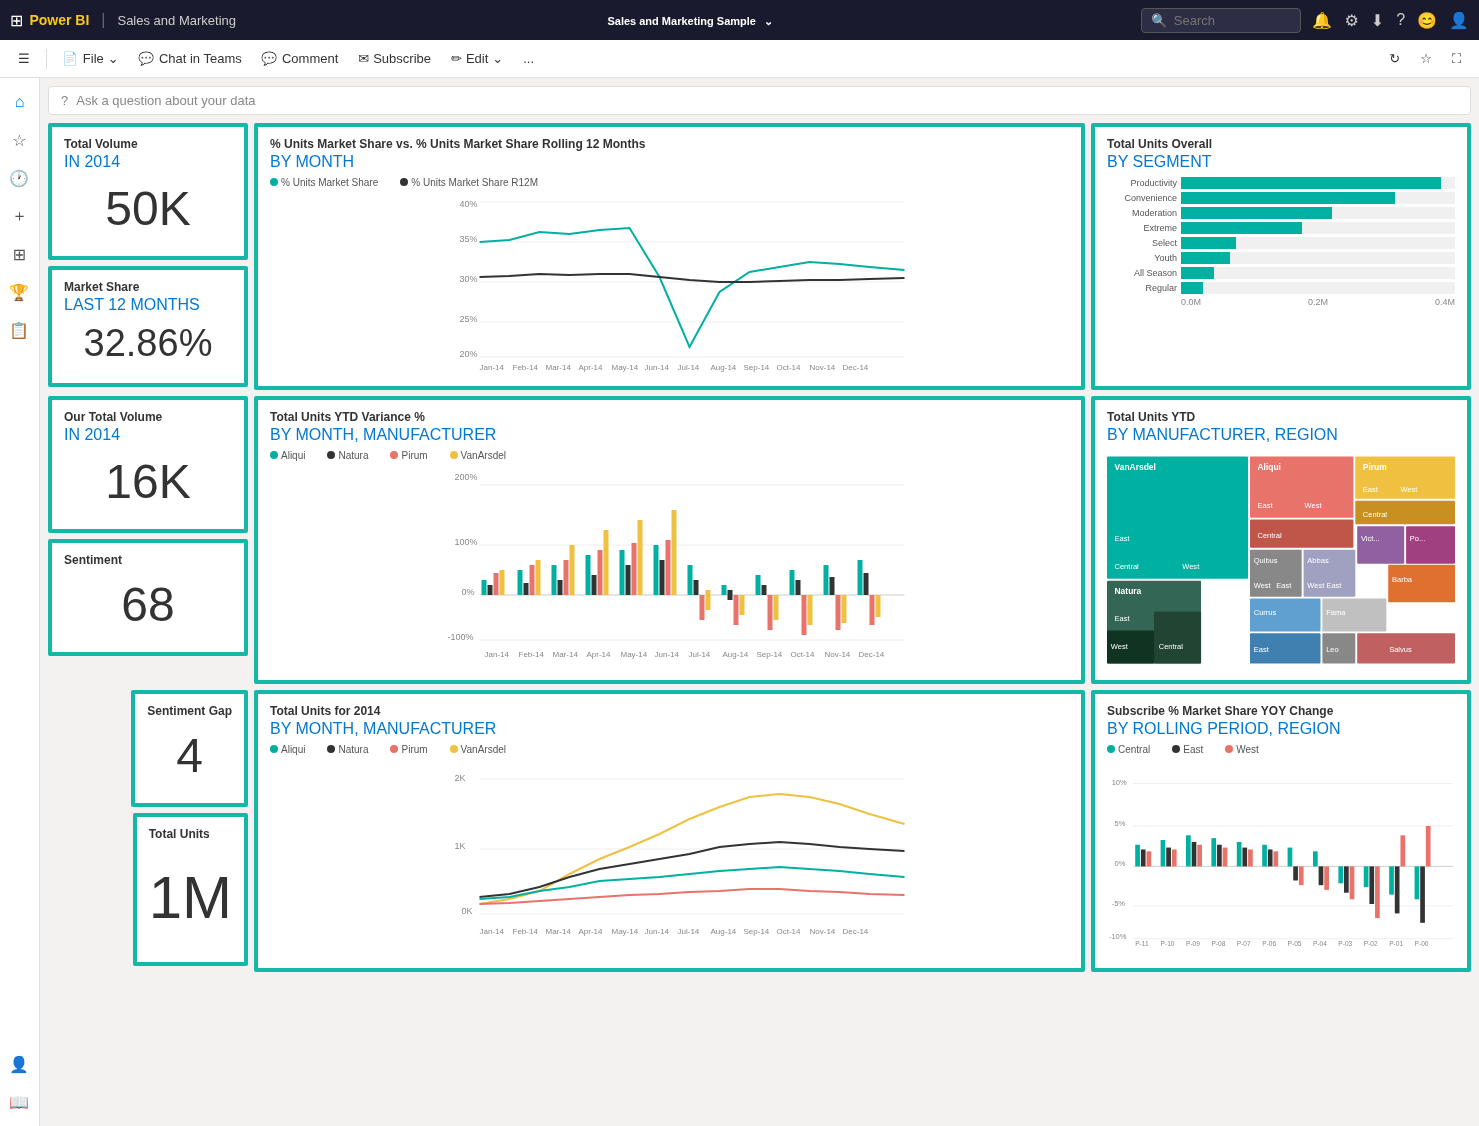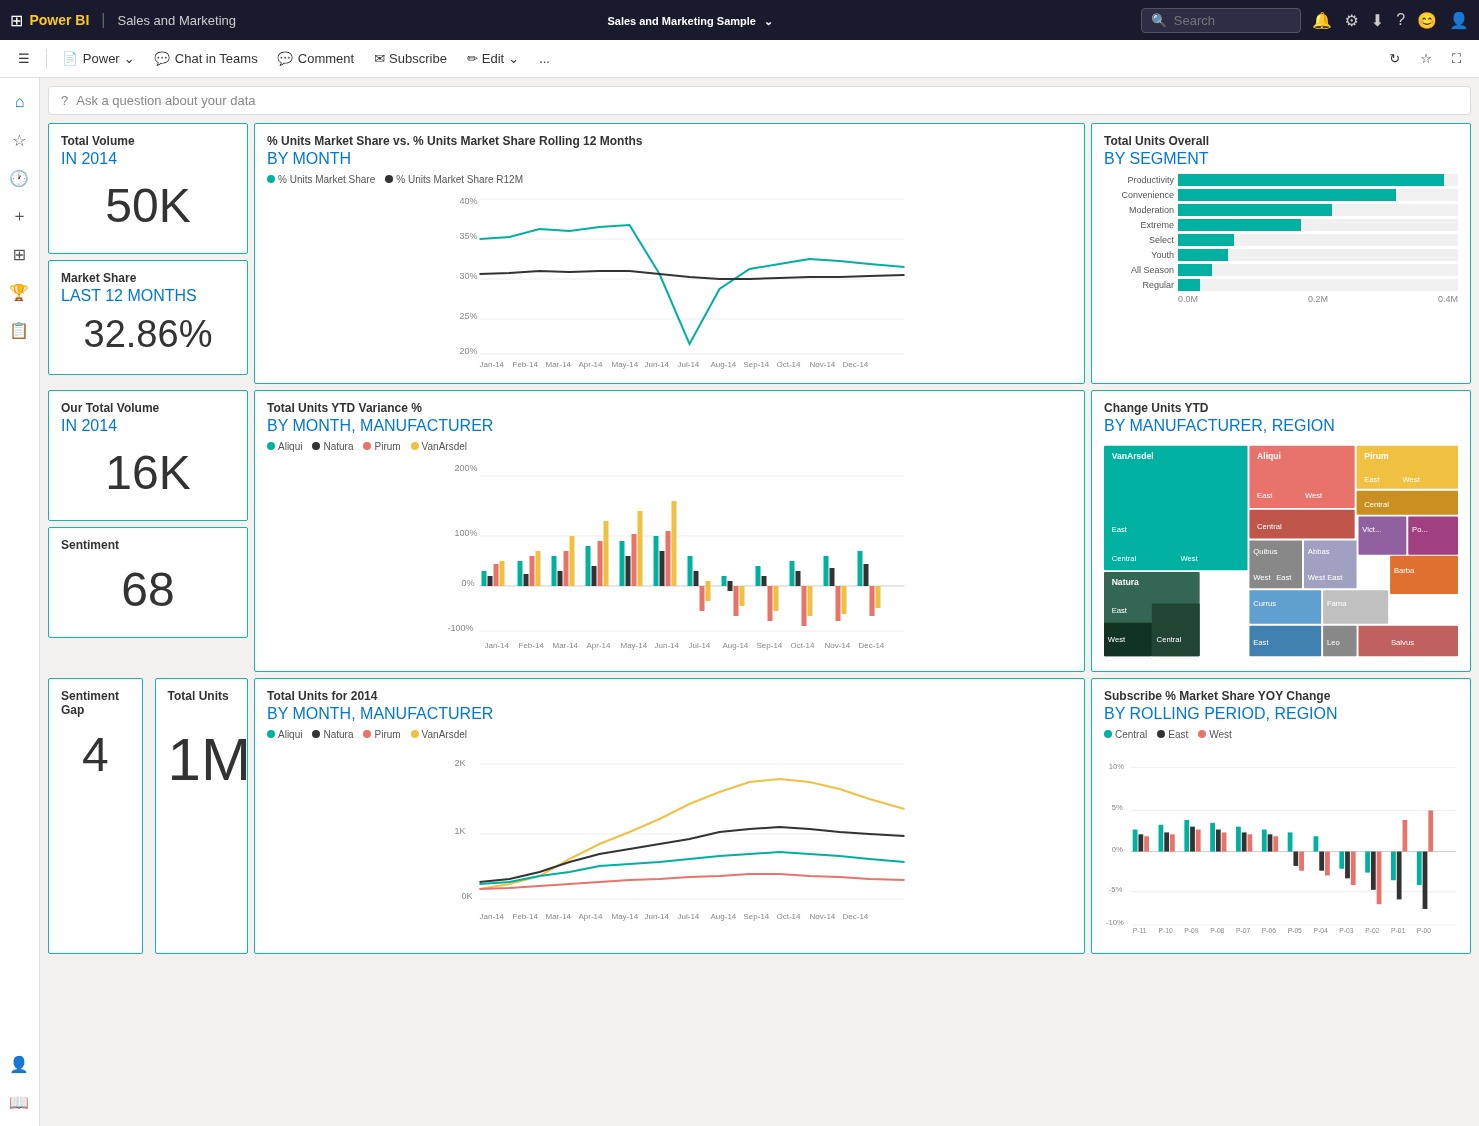--- a/index.html
+++ b/index.html
@@ -93,21 +93,21 @@
       margin-bottom: 8px;
       display: flex;
       align-items: center;
       gap: 8px;
       font-size: 13px;
       color: #888;
     }
 
     .tile {
       background: white;
-      border: 1px solid #14b8a6;
+      border: 4px solid #14b8a6;
       border-radius: 2px;
       padding: 10px 12px;
       position: relative;
       overflow: hidden;
     }
     .tile-title { font-size: 12px; font-weight: 600; color: #333; margin-bottom: 2px; }
     .tile-subtitle { font-size: 16px; color: #0078d4; text-transform: uppercase; margin-bottom: 6px; }
     .tile-big-number { font-size: 48px; font-weight: 300; color: #333; text-align: center; margin: 10px 0; }
     .tile-medium-number { font-size: 38px; font-weight: 300; color: #333; text-align: center; margin: 8px 0; }
 
@@ -117,21 +117,21 @@
     
     .hbar-row { display: flex; align-items: center; margin: 3px 0; gap: 4px; }
     .hbar-label { font-size: 9px; color: #555; width: 70px; text-align: right; flex-shrink: 0; }
     .hbar-track { flex: 1; height: 12px; background: #f0f0f0; position: relative; }
     .hbar-fill { height: 100%; background: #00b0a0; }
 
     
     .axis-labels { display: flex; justify-content: space-between; padding-left: 74px; font-size: 9px; color: #888; margin-top: 2px; text-align: right; }
 
     
-    .legend { display: flex; gap: 10px; flex-wrap: wrap; font-size: 10px; color: #555; margin-bottom: 4px; }
+    .legend { display: flex; gap: 22px; flex-wrap: wrap; font-size: 10px; color: #555; margin-bottom: 4px; }
     .legend-dot { width: 8px; height: 8px; border-radius: 50%; display: inline-block; margin-right: 3px; }
 
     svg text { font-family: 'Segoe UI', Arial, sans-serif; }
   </style>
 </head>
 <body>
 
 <div class="top-nav">
   <div class="top-nav-logo">
     <span class="grid-icon">⊞</span>
@@ -157,21 +157,21 @@
     <span class="icon-btn">😊</span>
     <span class="icon-btn">👤</span>
   </div>
 </div>
 
 <div class="toolbar">
   <div class="toolbar-btn">☰</div>
   <div class="toolbar-divider"></div>
   <div class="toolbar-btn">
     <span>📄</span>
-    <span>Power</span>
+    <span>File</span>
     <span>⌄</span>
   </div>
   <div class="toolbar-btn">
     <span style="color:#7b68ee;">💬</span>
     <span>Chat in Teams</span>
   </div>
   <div class="toolbar-btn">
     <span>💬</span>
     <span>Comment</span>
   </div>
@@ -440,21 +440,21 @@
           <text x="259" y="192" font-size="8" fill="#888">Jul-14</text>
           <text x="293" y="192" font-size="8" fill="#888">Aug-14</text>
           <text x="327" y="192" font-size="8" fill="#888">Sep-14</text>
           <text x="361" y="192" font-size="8" fill="#888">Oct-14</text>
           <text x="395" y="192" font-size="8" fill="#888">Nov-14</text>
           <text x="429" y="192" font-size="8" fill="#888">Dec-14</text>
         </svg>
       </div>
 
       <div class="tile">
-        <div class="tile-title">Change Units YTD</div>
+        <div class="tile-title">Total Units YTD</div>
         <div class="tile-subtitle">BY MANUFACTURER, REGION</div>
         <div style="width:100%; height:220px; position:relative;">
           <svg width="100%" height="220" viewBox="0 0 370 220">
 
             <rect x="0" y="0" width="150" height="130" fill="#00b0a0" rx="1"></rect>
             <text x="8" y="14" font-size="9" fill="white" font-weight="600">VanArsdel</text>
             <text x="8" y="90" font-size="8" fill="white">East</text>
             <text x="8" y="120" font-size="8" fill="white">Central</text>
             <text x="80" y="120" font-size="8" fill="white">West</text>
 
@@ -516,21 +516,21 @@
 
             <rect x="266" y="188" width="104" height="32" fill="#c06060" rx="1"></rect>
             <text x="300" y="208" font-size="8" fill="white">Salvus</text>
           </svg>
         </div>
       </div>
     </div>
 
     <div style="display:grid; grid-template-columns: 200px 1fr 380px; gap:6px;">
 
-      <div style="display:flex; flex-direction:row; gap:12px;">
+      <div style="display:flex; flex-direction:column; gap:6px;align-items:flex-end;">
         <div class="tile">
           <div class="tile-title">Sentiment Gap</div>
           <div class="tile-big-number">4</div>
         </div>
         <div class="tile">
           <div class="tile-title">Total Units</div>
           <div style="font-size:60px; font-weight:300; color:#333; text-align:center; padding: 20px 0;">1M</div>
         </div>
       </div>
 

